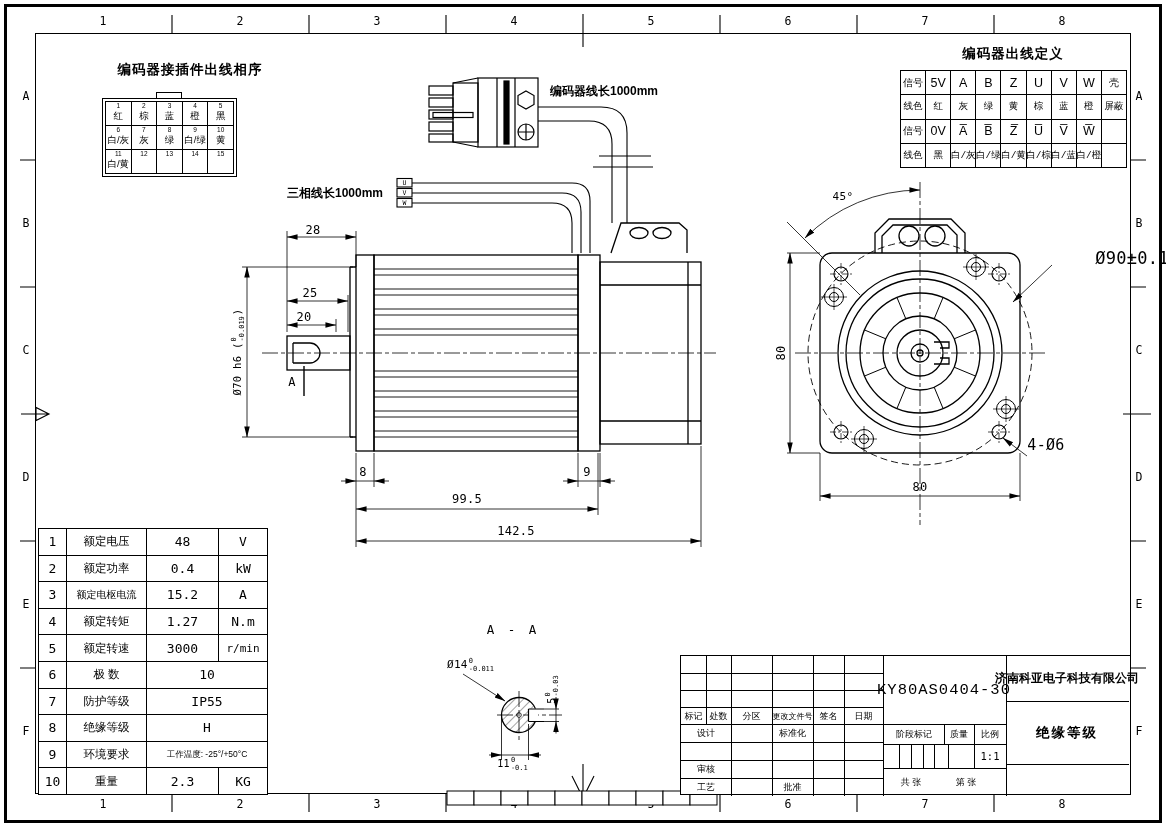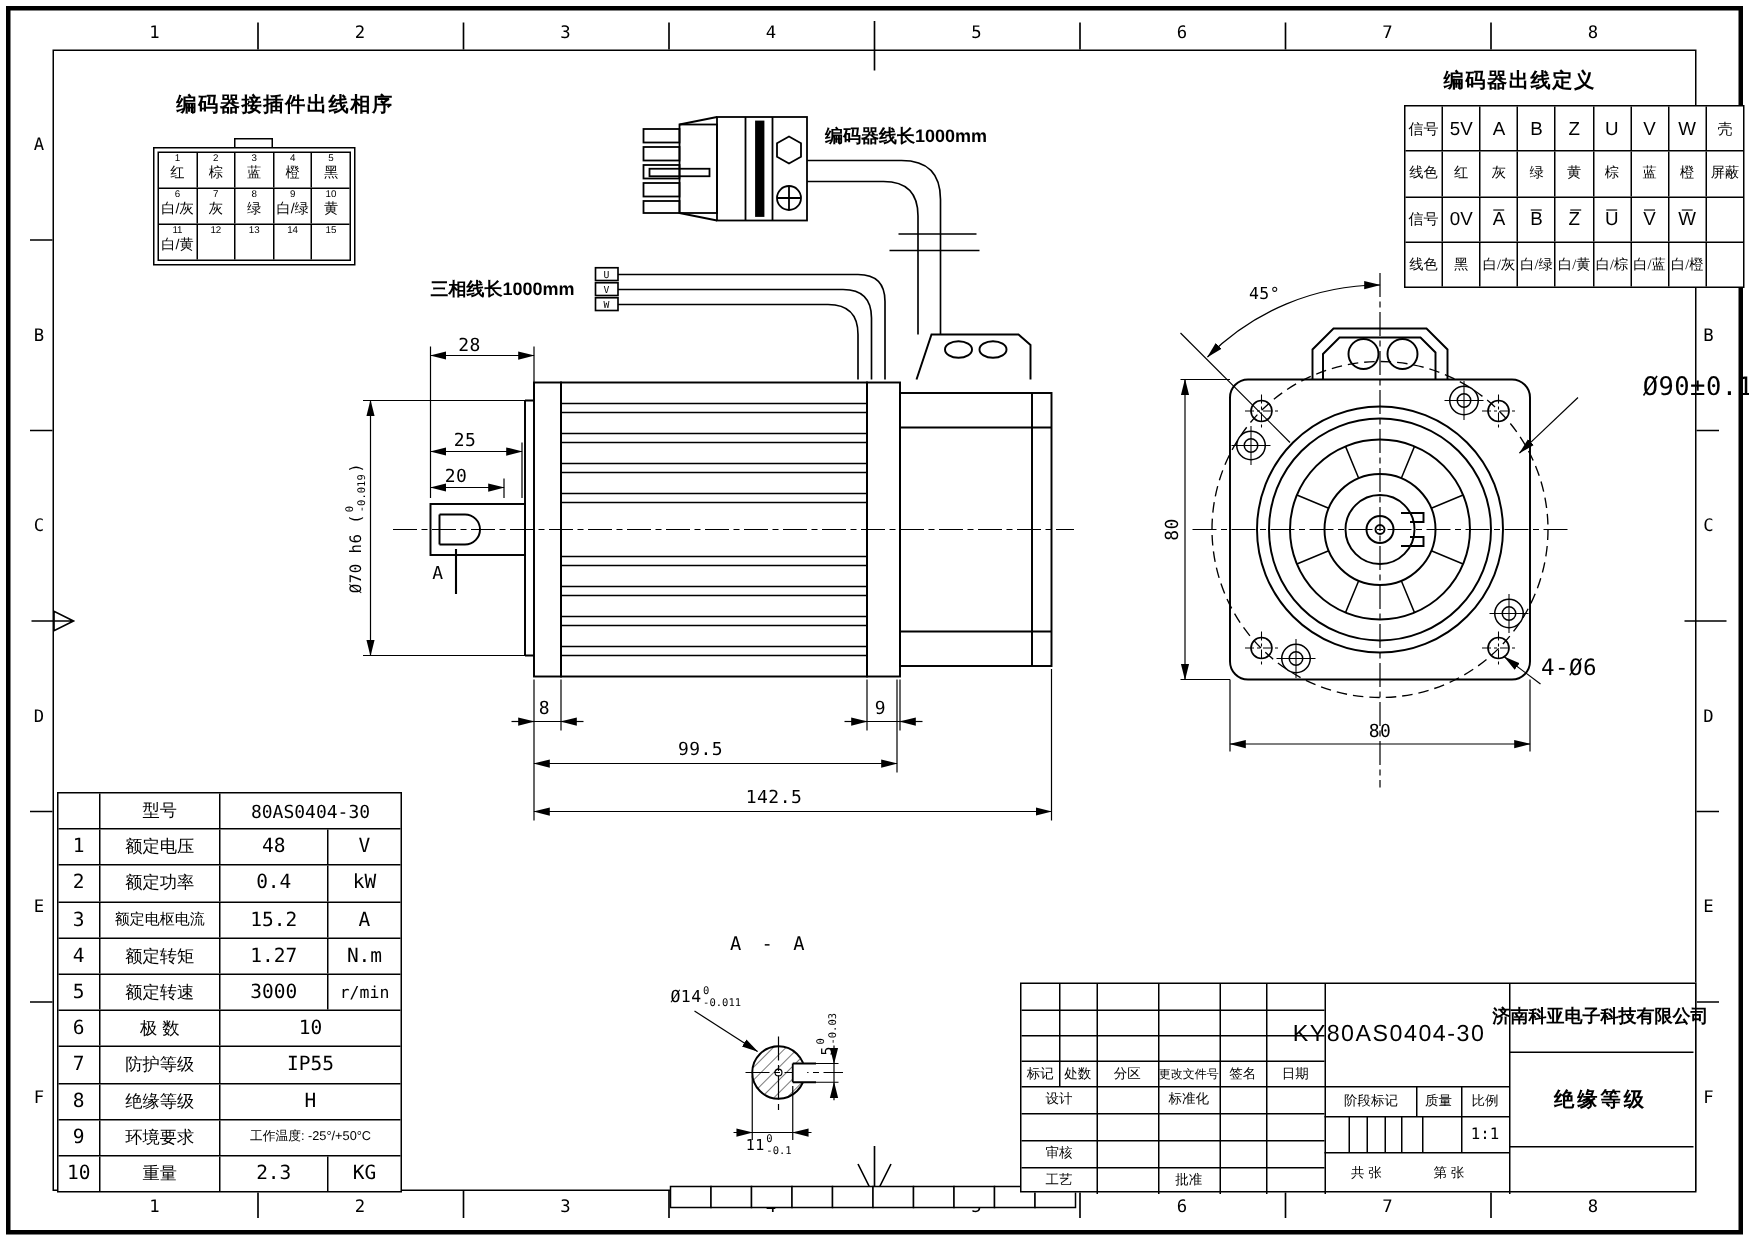--- a/index.html
+++ b/index.html
@@ -22,21 +22,21 @@
   .gr:last-child{border-bottom:none}
   .gc{flex:1;border-right:1px solid #000;display:flex;align-items:center;justify-content:center;
       overflow:hidden;white-space:nowrap}
   .gc:last-child{border-right:none}
   .pin-outer{position:absolute;border:1.6px solid #000;padding:2px;box-sizing:border-box;background:#fff}
   .pin-outer .grid{border:1px solid #000;width:100%;height:100%}
   .pin .gc{flex-direction:column;justify-content:flex-start}
   .pin-num{font-size:6.5px;line-height:8px}
   .pin-color{font-size:9.5px;line-height:11px}
   .enc .gc{font-size:12.5px;font-family:Liberation Sans, sans-serif}
-  .enc .gr:nth-child(2n) .gc{font-size:9.5px;font-family:Liberation Serif, serif}
+  .enc .gr:nth-child(2n) .gc{font-size:9.5px;font-family:Liberation Mono, monospace}
   .enc .gc:first-child,.enc .gc:last-child{font-size:10px;font-family:"Liberation Sans",sans-serif}
   
   .tech{position:absolute;left:38px;top:528px;width:230px;height:267px;border:1.6px solid #000;
         box-sizing:border-box;display:flex;flex-direction:column;background:#fff}
   .t-row{display:flex;flex:1;border-bottom:1px solid #000;box-sizing:border-box}
   .t-row:last-child{border-bottom:none}
   .t-cell{border-right:1px solid #000;display:flex;align-items:center;justify-content:center;
           box-sizing:border-box;overflow:hidden;white-space:nowrap}
   .t-cell:last-child{border-right:none}
   .t-title{flex:0 0 21px}
@@ -369,21 +369,21 @@
         </div>
         <div class="gc">
           <span class="pin-num">15</span>
           <span class="pin-color"></span>
         </div>
       </div>
     </div>
 </div>
 
 <div class="ttl" style="left:1013px;top:54px">编码器出线定义</div>
-<div class="grid enc abs" style="left:936px;top:70px;width:227px;height:122px">
+<div class="grid enc abs" style="left:900px;top:70px;width:227px;height:98px">
     <div class="gr">
       <div class="gc">信号</div>
       <div class="gc">5V</div>
       <div class="gc">A</div>
       <div class="gc">B</div>
       <div class="gc">Z</div>
       <div class="gc">U</div>
       <div class="gc">V</div>
       <div class="gc">W</div>
       <div class="gc">壳</div>
@@ -417,25 +417,20 @@
       <div class="gc">白/绿</div>
       <div class="gc">白/黄</div>
       <div class="gc">白/棕</div>
       <div class="gc">白/蓝</div>
       <div class="gc">白/橙</div>
       <div class="gc"></div>
     </div>
   </div>
 
 <div class="tech">
-  <div class="t-row">
-    <div class="t-cell c-no"></div>
-    <div class="t-cell c-name">型号</div>
-    <div class="t-cell c-unit mono" style="font-size:12px">80AS0404-30</div>
-  </div>
   <div class="t-row">
       <div class="t-cell c-no mono">1</div>
       <div class="t-cell c-name">额定电压</div>
       <div class="t-cell c-val mono">48</div>
       <div class="t-cell c-unit mono">V</div>
     </div>
   <div class="t-row">
       <div class="t-cell c-no mono">2</div>
       <div class="t-cell c-name">额定功率</div>
       <div class="t-cell c-val mono">0.4</div>
@@ -523,16 +518,16 @@
   <span style="left:111.5px;top:77px">标准化</span>
   <span style="left:25px;top:113px">审核</span>
   <span style="left:25px;top:131px">工艺</span>
   <span style="left:111.5px;top:131px">批准</span>
   <span style="left:233px;top:78px">阶段标记</span>
   <span style="left:278px;top:78px">质量</span>
   <span style="left:309px;top:78px">比例</span>
   <span style="left:309px;top:100px;font-family:'DejaVu Sans Mono',monospace;font-size:10.5px">1:1</span>
   <span style="left:230px;top:126px">共 张</span>
   <span style="left:285px;top:126px">第 张</span>
-  <span style="left:245px;top:34px;font-family:Liberation Sans, sans-serif;font-size:15.5px;letter-spacing:1px">KY80AS0404-30</span>
+  <span style="left:263px;top:34px;font-family:Liberation Mono, monospace;font-size:15.5px;letter-spacing:1px">KY80AS0404-30</span>
   <span style="left:386px;top:22px;font-size:12px;font-weight:600">济南科亚电子科技有限公司</span>
   <span style="left:386px;top:76.5px;font-size:13.5px;font-weight:600;letter-spacing:2px">绝缘等级</span>
 </div>
 
 </body></html>

